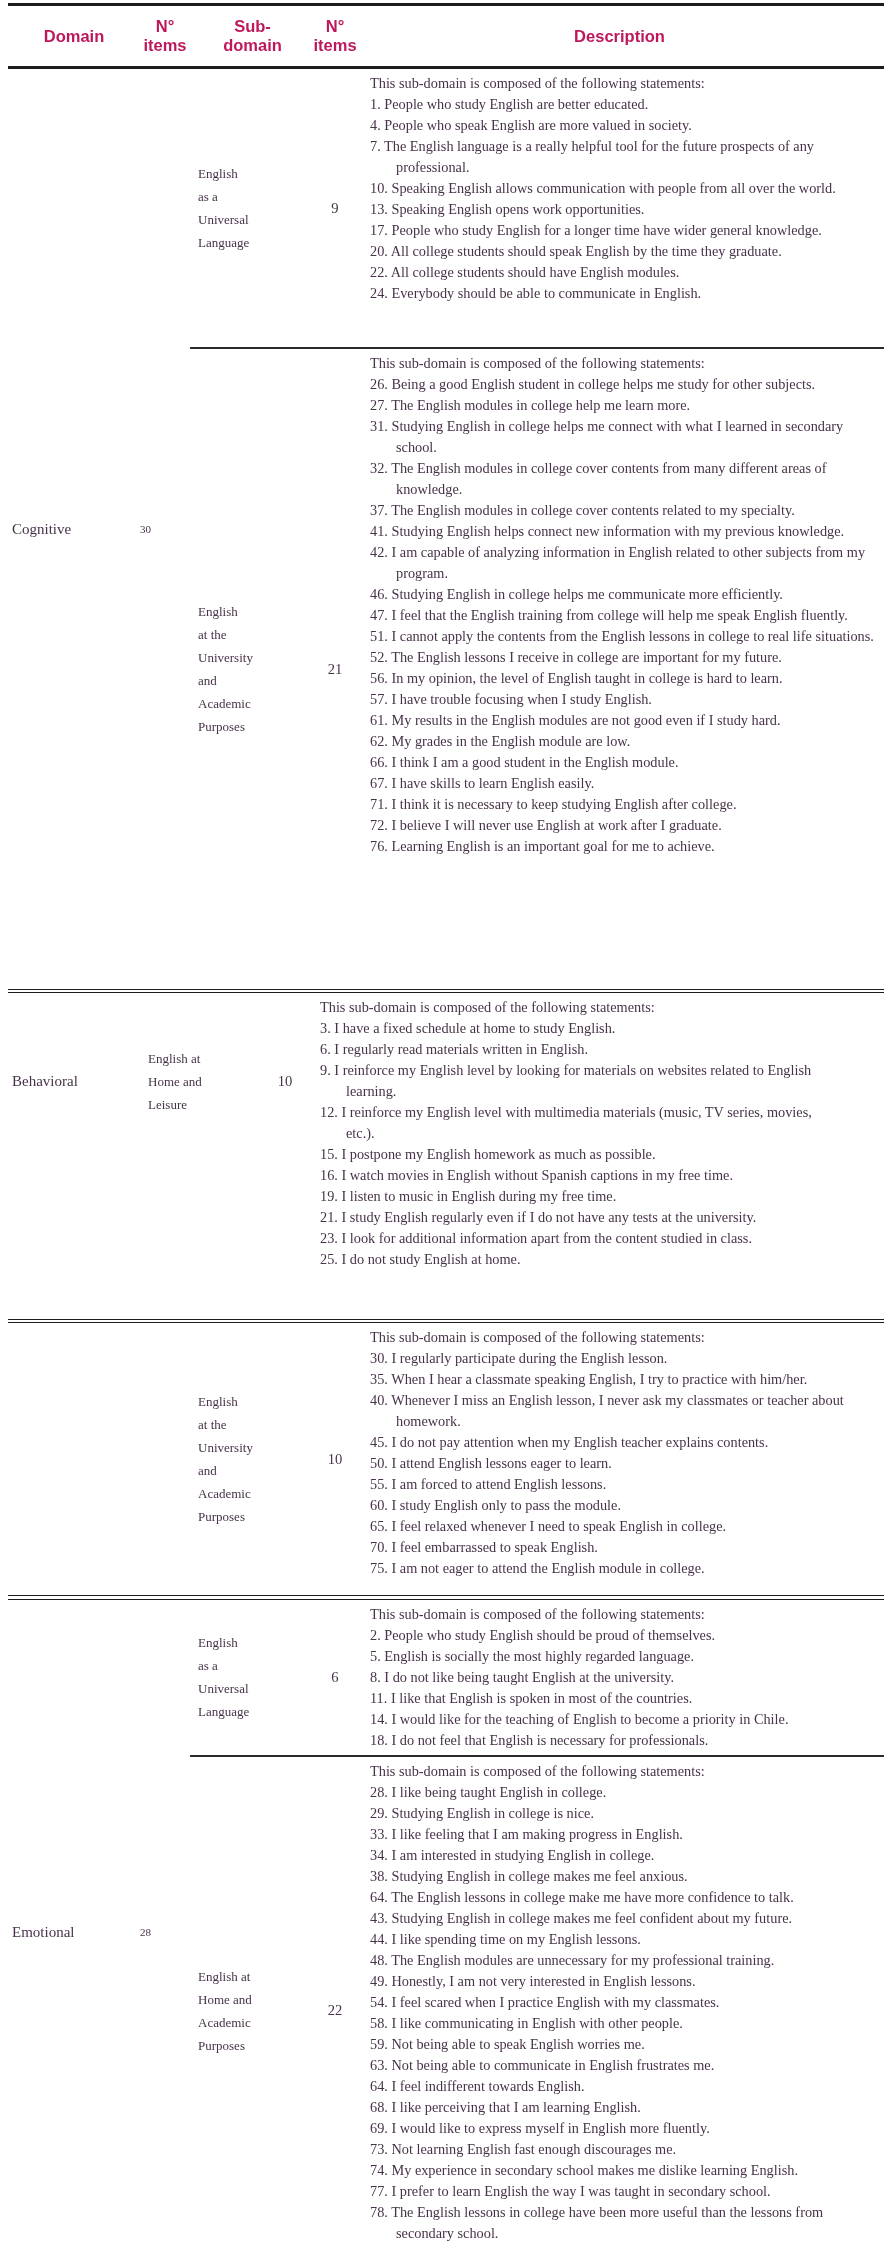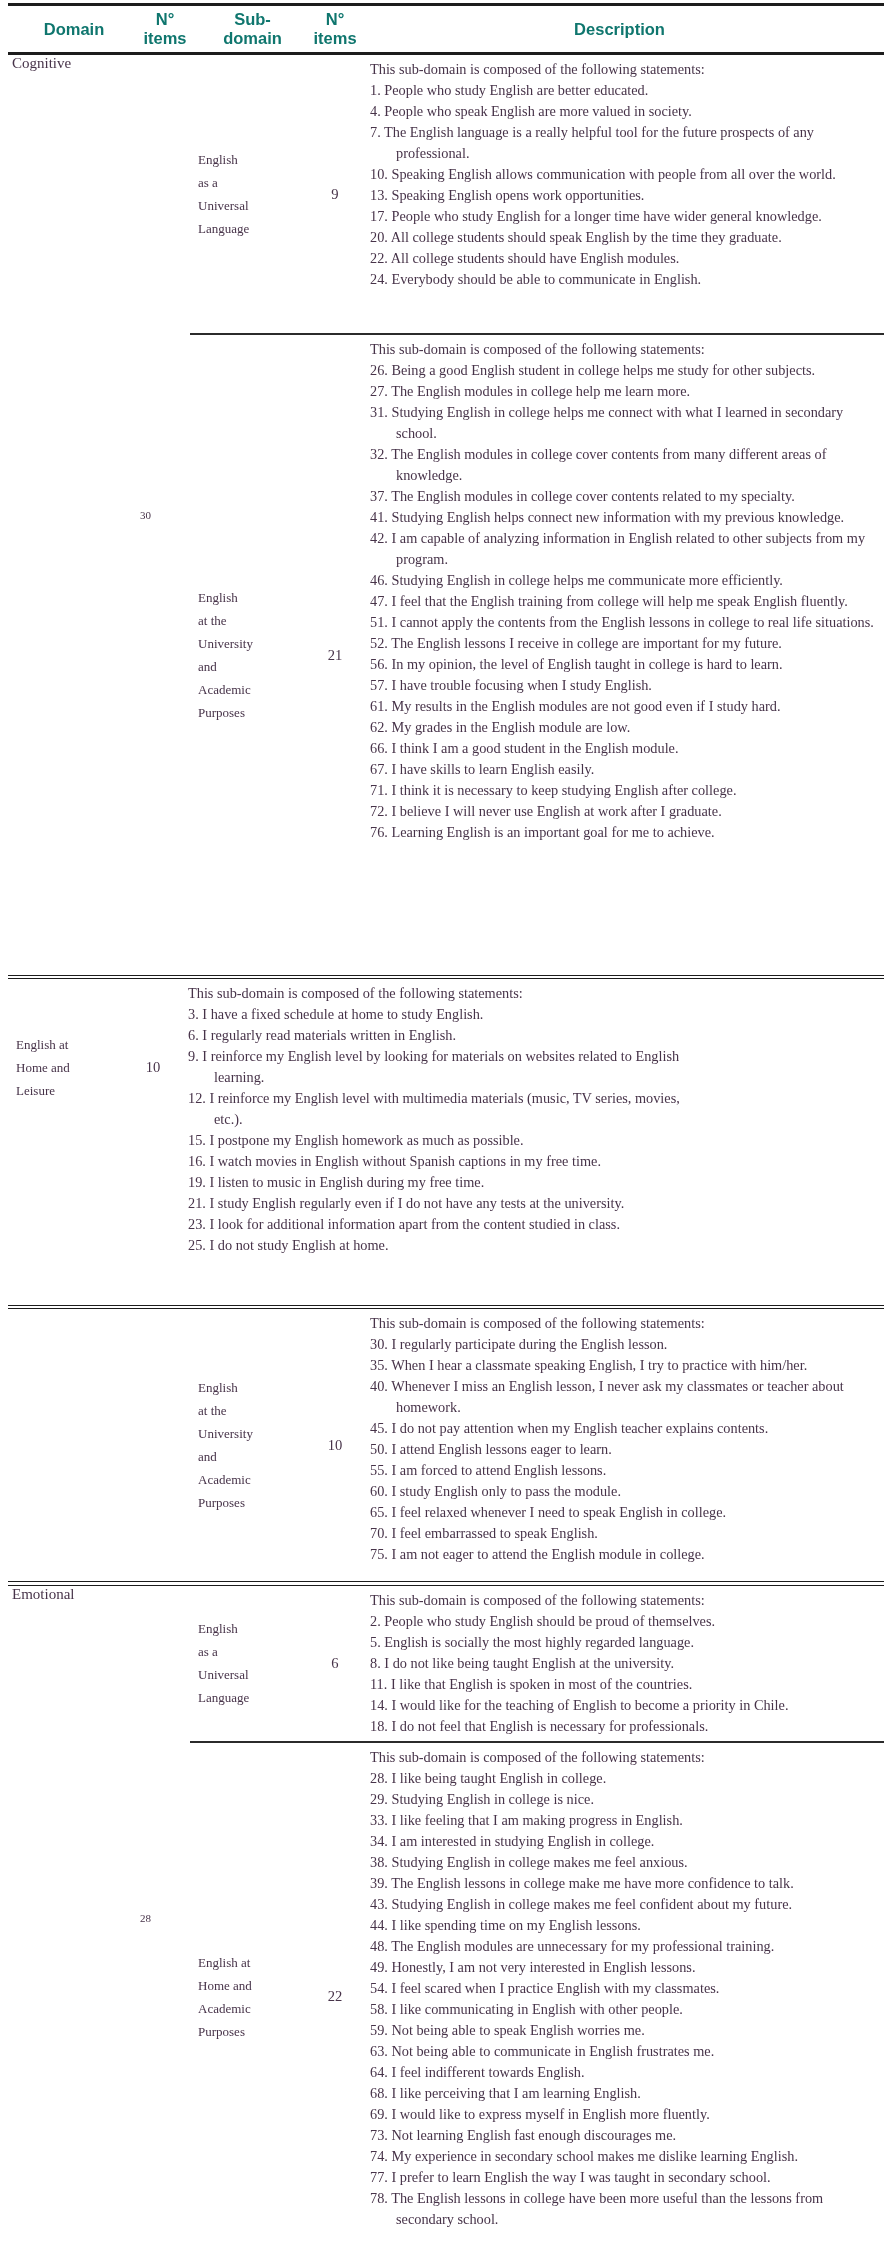--- a/index.html
+++ b/index.html
@@ -12,31 +12,31 @@
   .rule-part{height:0;border-top:2.2px solid #2b2b2b;}
 
   
   .c-domain{width:132px;box-sizing:border-box;}
   .c-n1{width:50px;box-sizing:border-box;}
   .c-sub{width:125px;box-sizing:border-box;}
   .c-n2{width:40px;box-sizing:border-box;}
   .c-desc{width:529px;box-sizing:border-box;}
 
   
-  .header-row{display:flex;height:46px;align-items:center;
-    font-family:"Liberation Sans",sans-serif;font-weight:700;color:#0f766e;
+  .header-row{display:flex;height:60px;align-items:center;
+    font-family:"Liberation Sans",sans-serif;font-weight:700;color:#be185d;
     font-size:16.5px;line-height:19px;text-align:center;}
   .hcell{display:flex;align-items:center;justify-content:center;}
   .hcell span{display:inline-block;}
   .h-sub span{max-width:74px;}
   .h-n span{max-width:46px;}
 
   
   .section{display:flex;}
-  .cell-domain{display:flex;align-items:flex-start;padding-left:4px;font-size:15px;}
+  .cell-domain{display:flex;align-items:center;padding-left:4px;font-size:15px;}
   .cell-n1{display:flex;align-items:center;justify-content:flex-start;font-size:11px;}
   .substack{display:flex;flex-direction:column;width:694px;}
   .subrow{display:flex;}
   .cell-sub{display:flex;align-items:center;padding-left:8px;font-size:13px;line-height:23px;}
   .cell-n2{display:flex;align-items:center;justify-content:center;font-size:14.6px;}
   .cell-desc{padding:4px 0 4px 15px;font-size:14.3px;line-height:21px;}
   .stmt{padding-left:26px;text-indent:-26px;}
 
   
   .r1{min-height:278px;}
@@ -151,20 +151,23 @@
               <div class="stmt">76. Learning English is an important goal for me to achieve.</div>
             </div>
         </div>
       </div>
     </div>
   </div>
 
   <div class="rule-double"></div>
 
   <div class="section">
+    <div class="c-domain cell-domain lift">
+        <span>Behavioral</span>
+      </div>
     <div class="substack">
       <div class="subrow r3">
         <div class="c-sub cell-sub lift">
           <div>
               <div class="subline">English at</div>
               <div class="subline">Home and</div>
               <div class="subline">Leisure</div>
             </div>
         </div>
         <div class="c-n2 cell-n2 lift">
@@ -276,21 +279,21 @@
             <span>22</span>
           </div>
         <div class="c-desc cell-desc">
           <div class="intro">This sub-domain is composed of the following statements:</div>
           <div>
               <div class="stmt">28. I like being taught English in college.</div>
               <div class="stmt">29. Studying English in college is nice.</div>
               <div class="stmt">33. I like feeling that I am making progress in English.</div>
               <div class="stmt">34. I am interested in studying English in college.</div>
               <div class="stmt">38. Studying English in college makes me feel anxious.</div>
-              <div class="stmt">39. The English lessons in college make me have more confidence to talk.</div>
+              <div class="stmt">64. The English lessons in college make me have more confidence to talk.</div>
               <div class="stmt">43. Studying English in college makes me feel confident about my future.</div>
               <div class="stmt">44. I like spending time on my English lessons.</div>
               <div class="stmt">48. The English modules are unnecessary for my professional training.</div>
               <div class="stmt">49. Honestly, I am not very interested in English lessons.</div>
               <div class="stmt">54. I feel scared when I practice English with my classmates.</div>
               <div class="stmt">58. I like communicating in English with other people.</div>
               <div class="stmt">59. Not being able to speak English worries me.</div>
               <div class="stmt">63. Not being able to communicate in English frustrates me.</div>
               <div class="stmt">64. I feel indifferent towards English.</div>
               <div class="stmt">68. I like perceiving that I am learning English.</div>

